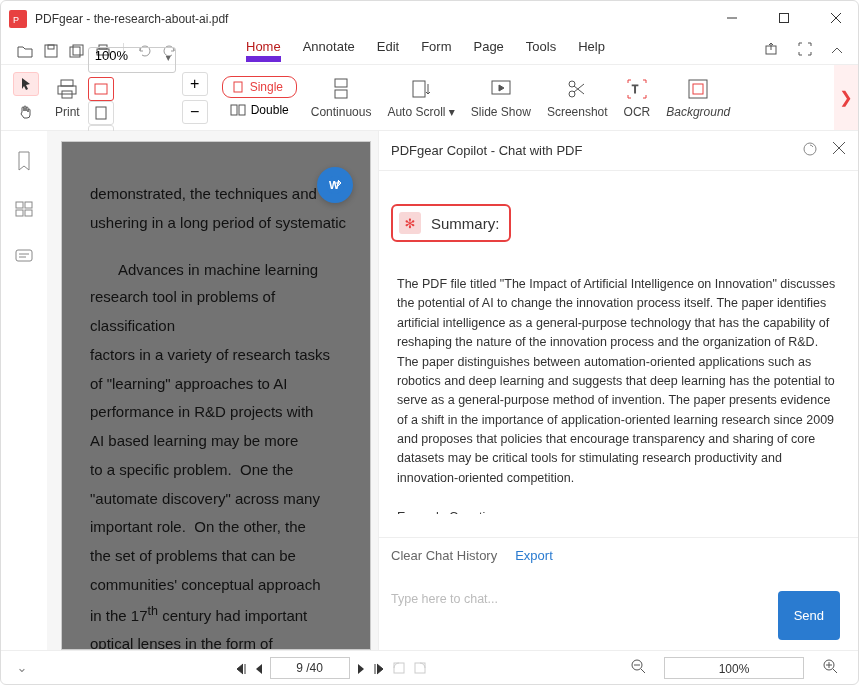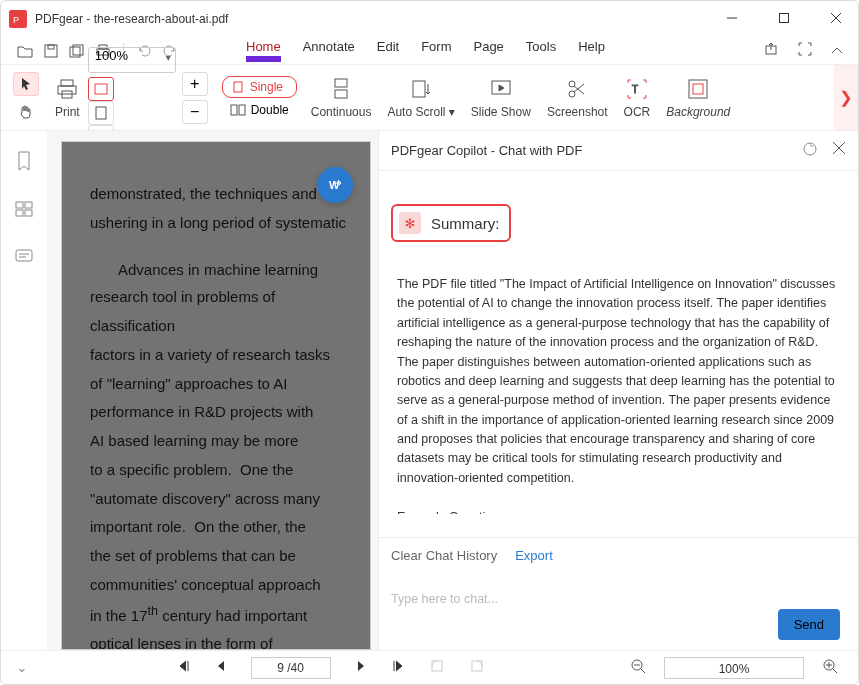--- a/index.html
+++ b/index.html
@@ -55,25 +55,25 @@
 .cphead .right { margin-left:auto; display:flex; gap:14px; color:#555; }
 .summaryline { margin: 10px 12px 8px 12px; display:flex; align-items:center; gap:10px; border:2px solid #e84040; border-radius:6px; padding: 6px 10px 6px 6px; width: fit-content; }
 .summaryline .sico { width:22px; height:22px; background:#f8d7d7; color:#e84040; display:flex; align-items:center; justify-content:center; border-radius:3px; font-size:13px; }
 .summaryline .stext { font-size:15px; color:#333; }
 .cpbody { padding: 2px 18px 8px 18px; font-size:12.5px; color:#333; line-height:1.55; overflow-y:auto; flex:1; }
 .cpbody .eq { margin-top: 20px; }
 .cplinks { border-top:1px solid #eee; padding: 10px 12px 2px 12px; font-size:13px; display:flex; gap:18px; }
 .cplinks .lnk { color:#666; cursor:pointer; }
 .cplinks .lnk.blue { color:#2a7bd0; }
 .cpinput { padding: 4px 12px 44px 12px; font-size:12.5px; color:#bbb; }
-.sendbtn { position:absolute; bottom:44px; right:18px; background:#2a7bd0; color:#000000; border:none; border-radius:4px; padding:8px 16px; font-size:13px; }
+.sendbtn { position:absolute; bottom:44px; right:18px; background:#2a7bd0; color:#ffffff; border:none; border-radius:4px; padding:17px 16px; font-size:13px; }
 
 
 .statusbar { height:34px; border-top:1px solid #eee; display:flex; align-items:center; padding: 0 12px; font-size:13px; color:#333; }
-.statusbar .navgrp { margin-left:auto; margin-right:auto; display:flex; align-items:center; gap:24px; }
+.statusbar .navgrp { margin-left:auto; margin-right:auto; display:flex; align-items:flex-end; gap:5px; }
 .pageinput { width:80px; height:22px; border:1px solid #ccc; text-align:center; font-size:12px; display:flex; align-items:center; justify-content:center; }
 .zoomgrp { display:flex; align-items:center; gap:18px; margin-right:8px; }
 .zoomgrp .zinput { width:140px; height:22px; border:1px solid #ccc; text-align:center; font-size:12px; line-height:22px; }
 .chev { width:18px; text-align:center; color:#888; }
 
 svg { overflow:visible; }
 </style>
 </head>
 <body>
 

